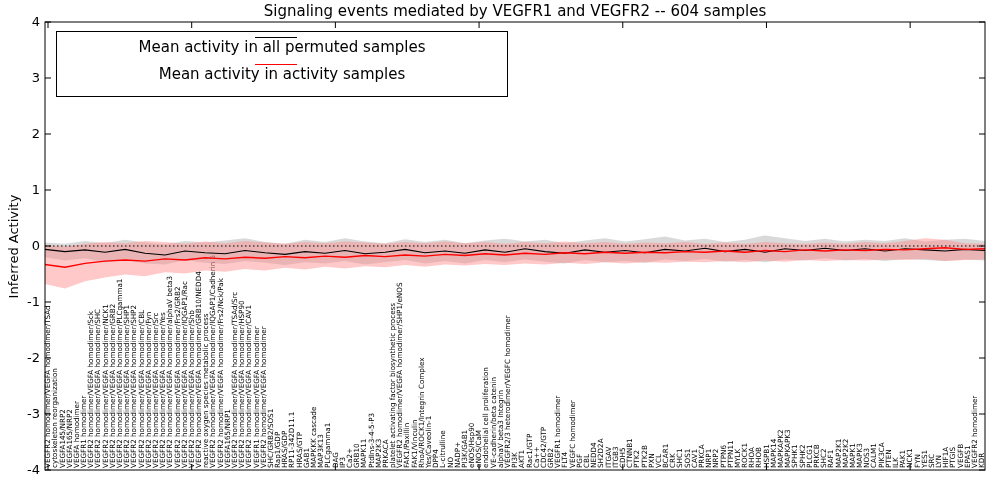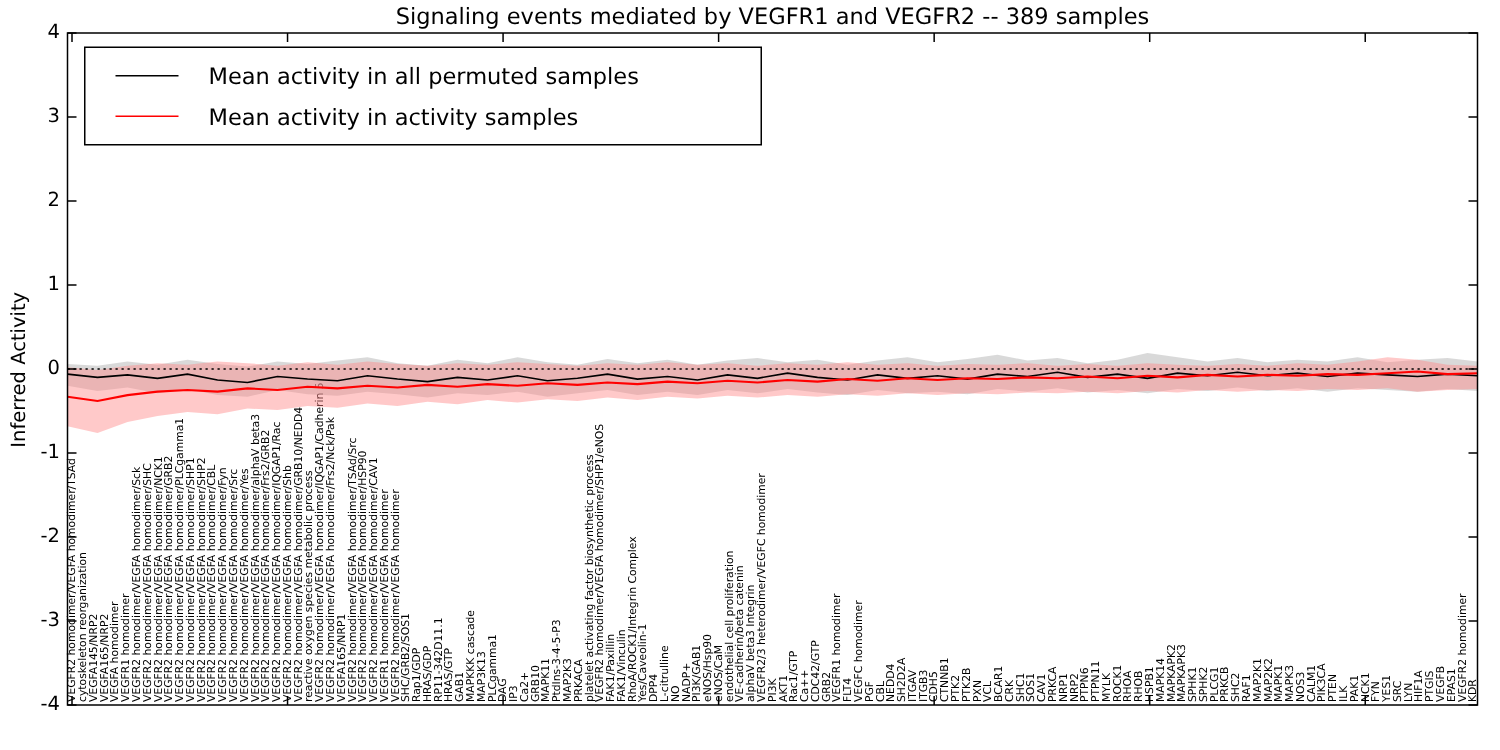--- a/index.html
+++ b/index.html
@@ -6,29 +6,29 @@
   .fig{position:relative;width:1000px;height:500px;background:#fff;
        font-family:"DejaVu Sans","Liberation Sans",sans-serif;color:#000;overflow:hidden;}
   .title{position:absolute;top:2px;left:45px;width:940px;text-align:center;font-size:15px;}
   .ylabel{position:absolute;left:-52px;top:239px;width:130px;text-align:center;
           font-size:13px;transform:rotate(-90deg);}
   .xlabel{position:absolute;left:45px;top:481px;width:940px;text-align:center;font-size:13px;}
   .ytick{position:absolute;left:10px;width:30px;text-align:right;font-size:13px;}
   svg{position:absolute;left:0;top:0;}
   .legend{position:absolute;left:56px;top:31px;width:452px;background:#fff;
           border:1px solid #000;padding:5px 12px;box-sizing:border-box;}
-  .legend-row{display:flex;align-items:center;height:27px;}
+  .legend-row{display:flex;align-items:center;height:27px;flex-direction:column;}
   .legend-swatch{width:42px;border-top:1.6px solid #000;margin:0 20px 0 8px;}
   .legend-label{font-size:15px;}
 </style>
 </head>
 <body>
 
 <div class="fig">
-  <div class="title">Signaling events mediated by VEGFR1 and VEGFR2 -- 389 samples</div>
+  <div class="title">Signaling events mediated by VEGFR1 and VEGFR2 -- 604 samples</div>
   <div class="ylabel">Inferred Activity</div>
   <div id="yticks">
       <div class="ytick" style="top: 14px;">4</div>
       <div class="ytick" style="top: 70px;">3</div>
       <div class="ytick" style="top: 126px;">2</div>
       <div class="ytick" style="top: 182px;">1</div>
       <div class="ytick" style="top: 238px;">0</div>
       <div class="ytick" style="top: 294px;">-1</div>
       <div class="ytick" style="top: 350px;">-2</div>
       <div class="ytick" style="top: 406px;">-3</div>

